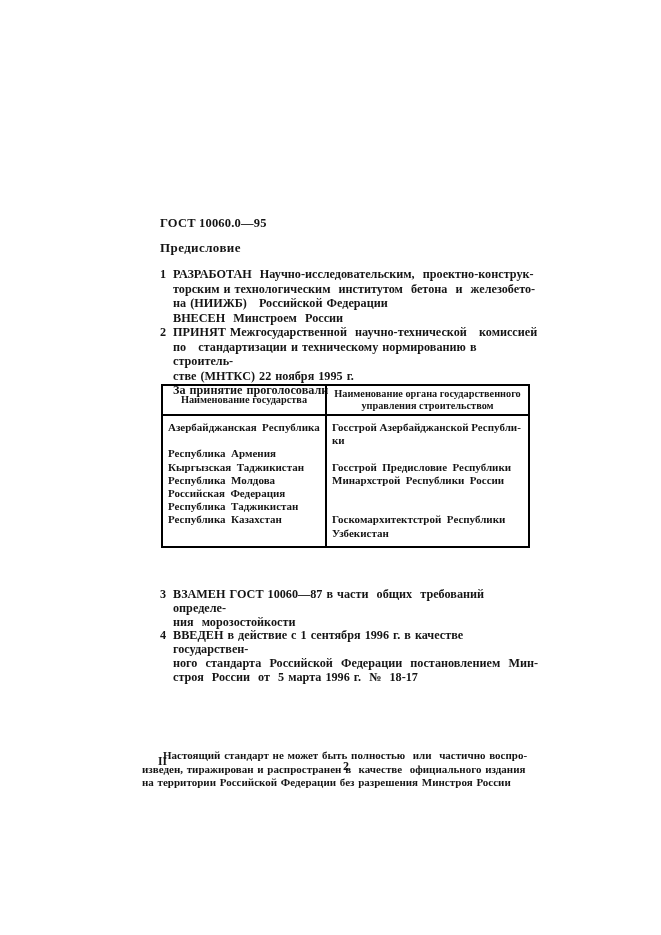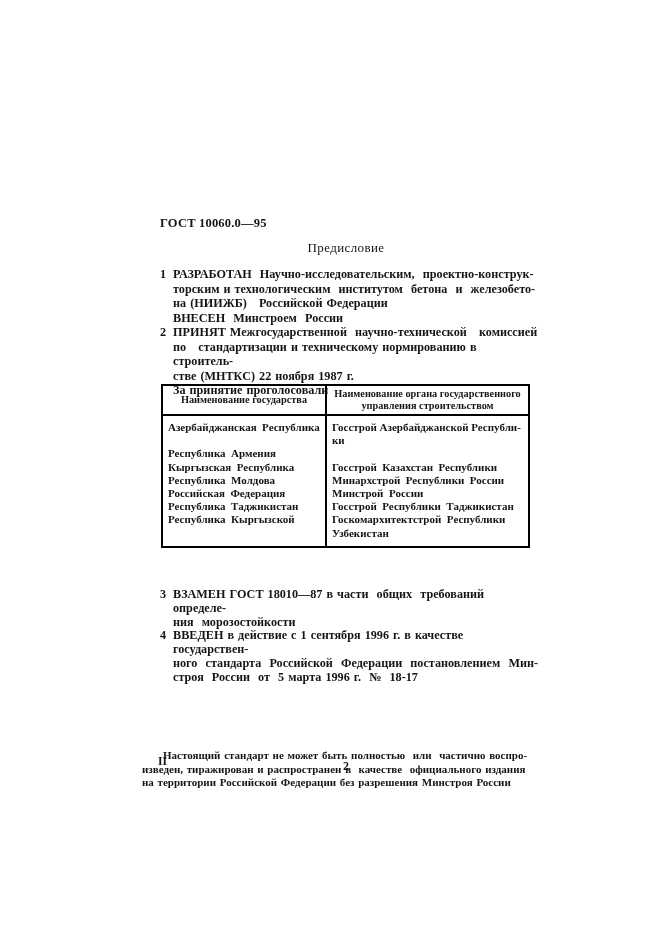--- a/index.html
+++ b/index.html
@@ -31,23 +31,22 @@
     font-weight: 700;
     letter-spacing: 0.2px;
     white-space: nowrap;
   }
 
   .preface-title {
     position: absolute;
     top: 240px;
     left: 160px;
     width: 372px;
-    text-align: center;
     font-size: 13px;
-    font-weight: 400;
+    font-weight: 700;
     letter-spacing: 0.4px;
   }
 
   .items-top {
     position: absolute;
     top: 267px;
     left: 160px;
     width: 378px;
     font-size: 12.2px;
     line-height: 14.5px;
@@ -169,66 +168,64 @@
       <span class="num">1</span>
       <span class="txt">РАЗРАБОТАН  Научно-исследовательским,  проектно-конструк-
 торским и технологическим  институтом  бетона  и  железобето-
 на (НИИЖБ)   Российской Федерации
 ВНЕСЕН  Минстроем  России</span>
     </div>
     <div class="item">
       <span class="num">2</span>
       <span class="txt">ПРИНЯТ Межгосударственной  научно-технической   комиссией
 по   стандартизации и техническому нормированию в строитель-
-стве (МНТКС) 22 ноября 1987 г.
+стве (МНТКС) 22 ноября 1995 г.
 За принятие проголосовали</span>
     </div>
   </div>
 
   <div class="gtable">
     <div class="trow">
       <div class="th">Наименование государства</div>
       <div class="th">Наименование органа государственного
 управления строительством</div>
     </div>
     <div class="trow first">
       <div class="td">Азербайджанская  Республика</div>
       <div class="td">Госстрой Азербайджанской Республи-
 ки</div>
     </div>
     <div class="trow">
       <div class="td">Республика  Армения</div>
     </div>
     <div class="trow">
-      <div class="td">Кыргызская  Республика</div>
-      <div class="td">Госстрой  Казахстан  Республики</div>
+      <div class="td">Кыргызская  Таджикистан</div>
+      <div class="td">Госстрой  Предисловие  Республики</div>
     </div>
     <div class="trow">
       <div class="td">Республика  Молдова</div>
       <div class="td">Минархстрой  Республики  России</div>
     </div>
     <div class="trow">
       <div class="td">Российская  Федерация</div>
-      <div class="td">Минстрой  России</div>
     </div>
     <div class="trow">
       <div class="td">Республика  Таджикистан</div>
-      <div class="td">Госстрой  Республики  Таджикистан</div>
     </div>
     <div class="trow last">
-      <div class="td">Республика  Кыргызской</div>
+      <div class="td">Республика  Казахстан</div>
       <div class="td">Госкомархитектстрой  Республики
 Узбекистан</div>
     </div>
   </div>
 
   <div class="items-bottom">
     <div class="item">
       <span class="num">3</span>
-      <span class="txt">ВЗАМЕН ГОСТ 18010—87 в части  общих  требований  определе-
+      <span class="txt">ВЗАМЕН ГОСТ 10060—87 в части  общих  требований  определе-
 ния  морозостойкости</span>
     </div>
     <div class="item">
       <span class="num">4</span>
       <span class="txt">ВВЕДЕН в действие с 1 сентября 1996 г. в качестве  государствен-
 ного  стандарта  Российской  Федерации  постановлением  Мин-
 строя  России  от  5 марта 1996 г.  №  18-17</span>
     </div>
   </div>
 

